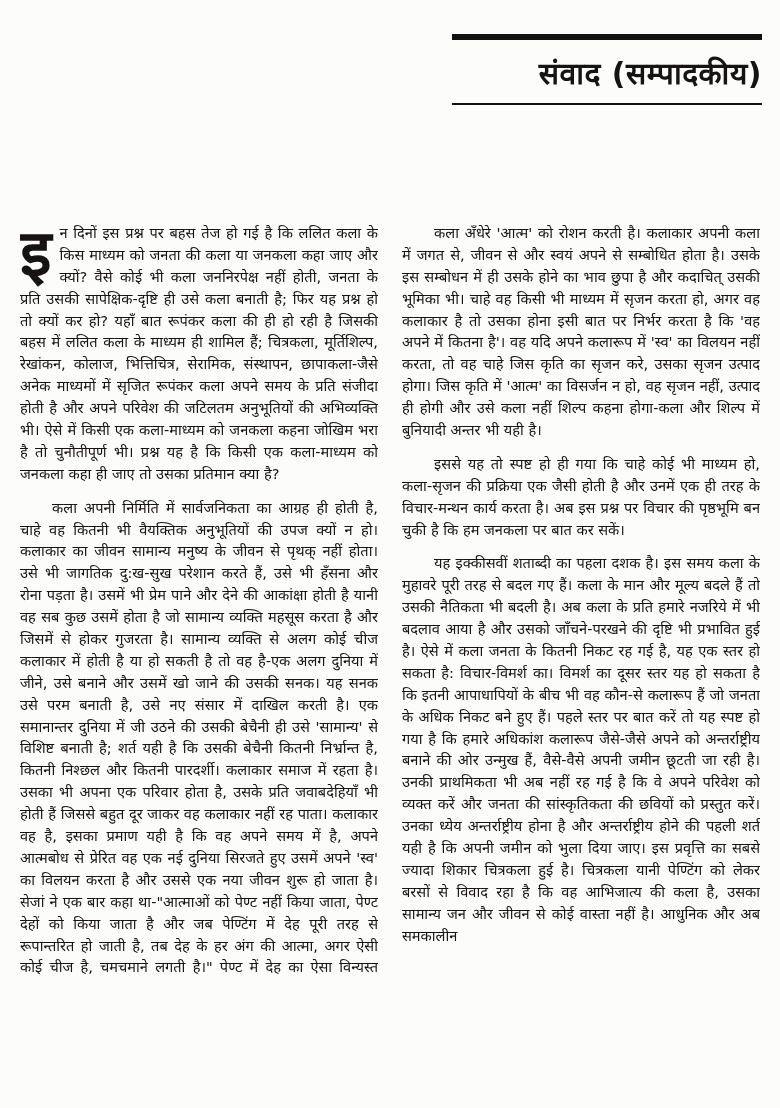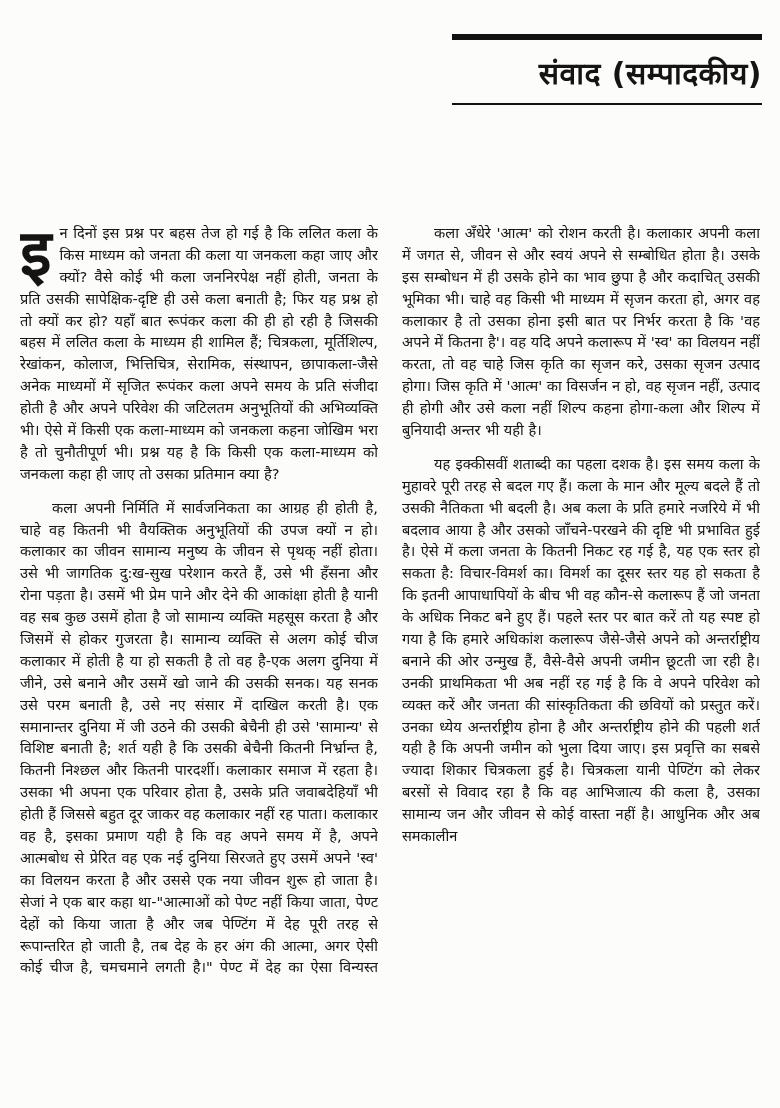--- a/index.html
+++ b/index.html
@@ -88,18 +88,19 @@
 
     <div class="col">
       <p>
         <span class="dropcap">इ</span><span>न दिनों इस प्रश्न पर बहस तेज हो गई है कि ललित कला के किस माध्यम को जनता की कला या जनकला कहा जाए और क्यों? वैसे कोई भी कला जननिरपेक्ष नहीं होती, जनता के प्रति उसकी सापेक्षिक-दृष्टि ही उसे कला बनाती है; फिर यह प्रश्न हो तो क्यों कर हो? यहाँ बात रूपंकर कला की ही हो रही है जिसकी बहस में ललित कला के माध्यम ही शामिल हैं; चित्रकला, मूर्तिशिल्प, रेखांकन, कोलाज, भित्तिचित्र, सेरामिक, संस्थापन, छापाकला-जैसे अनेक माध्यमों में सृजित रूपंकर कला अपने समय के प्रति संजीदा होती है और अपने परिवेश की जटिलतम अनुभूतियों की अभिव्यक्ति भी। ऐसे में किसी एक कला-माध्यम को जनकला कहना जोखिम भरा है तो चुनौतीपूर्ण भी। प्रश्न यह है कि किसी एक कला-माध्यम को जनकला कहा ही जाए तो उसका प्रतिमान क्या है?</span>
       </p>
       <p class="indent">कला अपनी निर्मिति में सार्वजनिकता का आग्रह ही होती है, चाहे वह कितनी भी वैयक्तिक अनुभूतियों की उपज क्यों न हो। कलाकार का जीवन सामान्य मनुष्य के जीवन से पृथक् नहीं होता। उसे भी जागतिक दु:ख-सुख परेशान करते हैं, उसे भी हँसना और रोना पड़ता है। उसमें भी प्रेम पाने और देने की आकांक्षा होती है यानी वह सब कुछ उसमें होता है जो सामान्य व्यक्ति महसूस करता है और जिसमें से होकर गुजरता है। सामान्य व्यक्ति से अलग कोई चीज कलाकार में होती है या हो सकती है तो वह है-एक अलग दुनिया में जीने, उसे बनाने और उसमें खो जाने की उसकी सनक। यह सनक उसे परम बनाती है, उसे नए संसार में दाखिल करती है। एक समानान्तर दुनिया में जी उठने की उसकी बेचैनी ही उसे 'सामान्य' से विशिष्ट बनाती है; शर्त यही है कि उसकी बेचैनी कितनी निर्भ्रान्त है, कितनी निश्छल और कितनी पारदर्शी। कलाकार समाज में रहता है। उसका भी अपना एक परिवार होता है, उसके प्रति जवाबदेहियाँ भी होती हैं जिससे बहुत दूर जाकर वह कलाकार नहीं रह पाता। कलाकार वह है, इसका प्रमाण यही है कि वह अपने समय में है, अपने आत्मबोध से प्रेरित वह एक नई दुनिया सिरजते हुए उसमें अपने 'स्व' का विलयन करता है और उससे एक नया जीवन शुरू हो जाता है। सेजां ने एक बार कहा था-"आत्माओं को पेण्ट नहीं किया जाता, पेण्ट देहों को किया जाता है और जब पेण्टिंग में देह पूरी तरह से रूपान्तरित हो जाती है, तब देह के हर अंग की आत्मा, अगर ऐसी कोई चीज है, चमचमाने लगती है।" पेण्ट में देह का ऐसा विन्यस्त किया जाना</p>
     </div>
 
     <div class="col">
       <p class="indent">कला अँधेरे 'आत्म' को रोशन करती है। कलाकार अपनी कला में जगत से, जीवन से और स्वयं अपने से सम्बोधित होता है। उसके इस सम्बोधन में ही उसके होने का भाव छुपा है और कदाचित् उसकी भूमिका भी। चाहे वह किसी भी माध्यम में सृजन करता हो, अगर वह कलाकार है तो उसका होना इसी बात पर निर्भर करता है कि 'वह अपने में कितना है'। वह यदि अपने कलारूप में 'स्व' का विलयन नहीं करता, तो वह चाहे जिस कृति का सृजन करे, उसका सृजन उत्पाद होगा। जिस कृति में 'आत्म' का विसर्जन न हो, वह सृजन नहीं, उत्पाद ही होगी और उसे कला नहीं शिल्प कहना होगा-कला और शिल्प में बुनियादी अन्तर भी यही है।</p>
+      <p class="indent">इससे यह तो स्पष्ट हो ही गया कि चाहे कोई भी माध्यम हो, कला-सृजन की प्रक्रिया एक जैसी होती है और उनमें एक ही तरह के विचार-मन्थन कार्य करता है। अब इस प्रश्न पर विचार की पृष्ठभूमि बन चुकी है कि हम जनकला पर बात कर सकें।</p>
       <p class="indent">यह इक्कीसवीं शताब्दी का पहला दशक है। इस समय कला के मुहावरे पूरी तरह से बदल गए हैं। कला के मान और मूल्य बदले हैं तो उसकी नैतिकता भी बदली है। अब कला के प्रति हमारे नजरिये में भी बदलाव आया है और उसको जाँचने-परखने की दृष्टि भी प्रभावित हुई है। ऐसे में कला जनता के कितनी निकट रह गई है, यह एक स्तर हो सकता है: विचार-विमर्श का। विमर्श का दूसर स्तर यह हो सकता है कि इतनी आपाधापियों के बीच भी वह कौन-से कलारूप हैं जो जनता के अधिक निकट बने हुए हैं। पहले स्तर पर बात करें तो यह स्पष्ट हो गया है कि हमारे अधिकांश कलारूप जैसे-जैसे अपने को अन्तर्राष्ट्रीय बनाने की ओर उन्मुख हैं, वैसे-वैसे अपनी जमीन छूटती जा रही है। उनकी प्राथमिकता भी अब नहीं रह गई है कि वे अपने परिवेश को व्यक्त करें और जनता की सांस्कृतिकता की छवियों को प्रस्तुत करें। उनका ध्येय अन्तर्राष्ट्रीय होना है और अन्तर्राष्ट्रीय होने की पहली शर्त यही है कि अपनी जमीन को भुला दिया जाए। इस प्रवृत्ति का सबसे ज्यादा शिकार चित्रकला हुई है। चित्रकला यानी पेण्टिंग को लेकर बरसों से विवाद रहा है कि वह आभिजात्य की कला है, उसका सामान्य जन और जीवन से कोई वास्ता नहीं है। आधुनिक और अब समकालीन</p>
     </div>
 
   </div>
 
 </div>
 
 </body></html>

